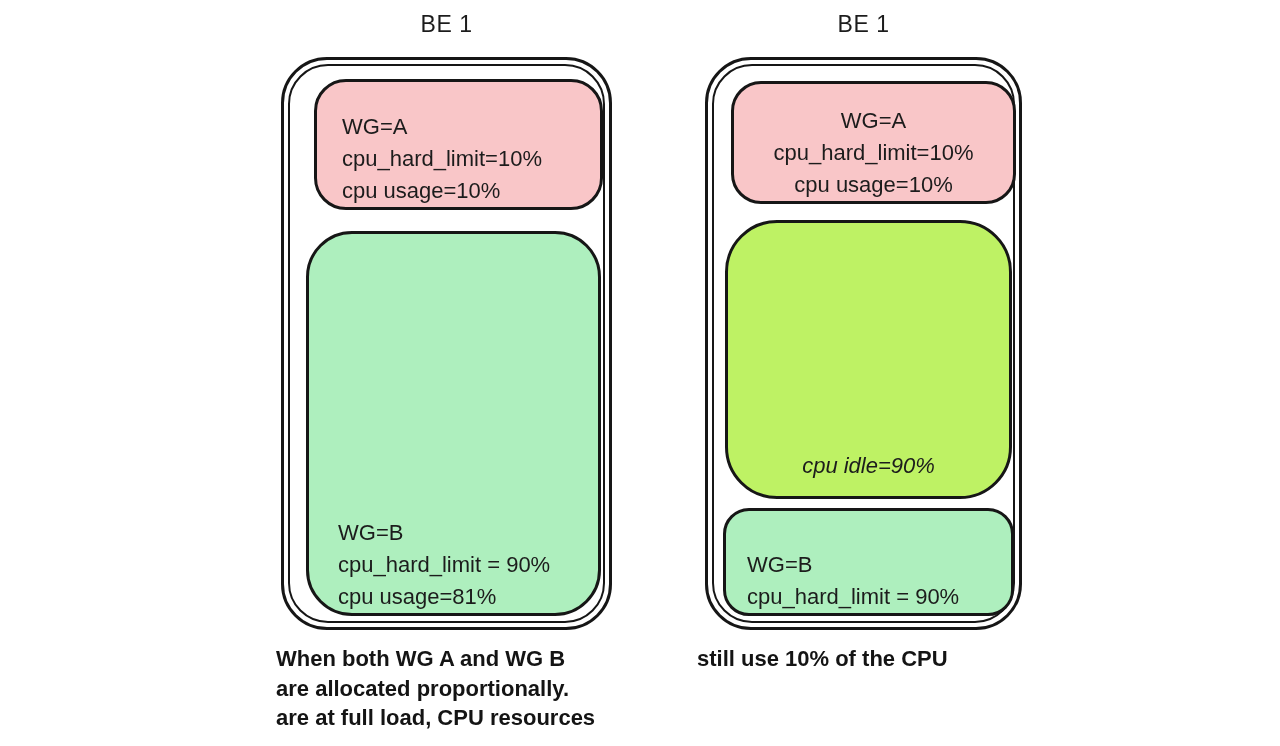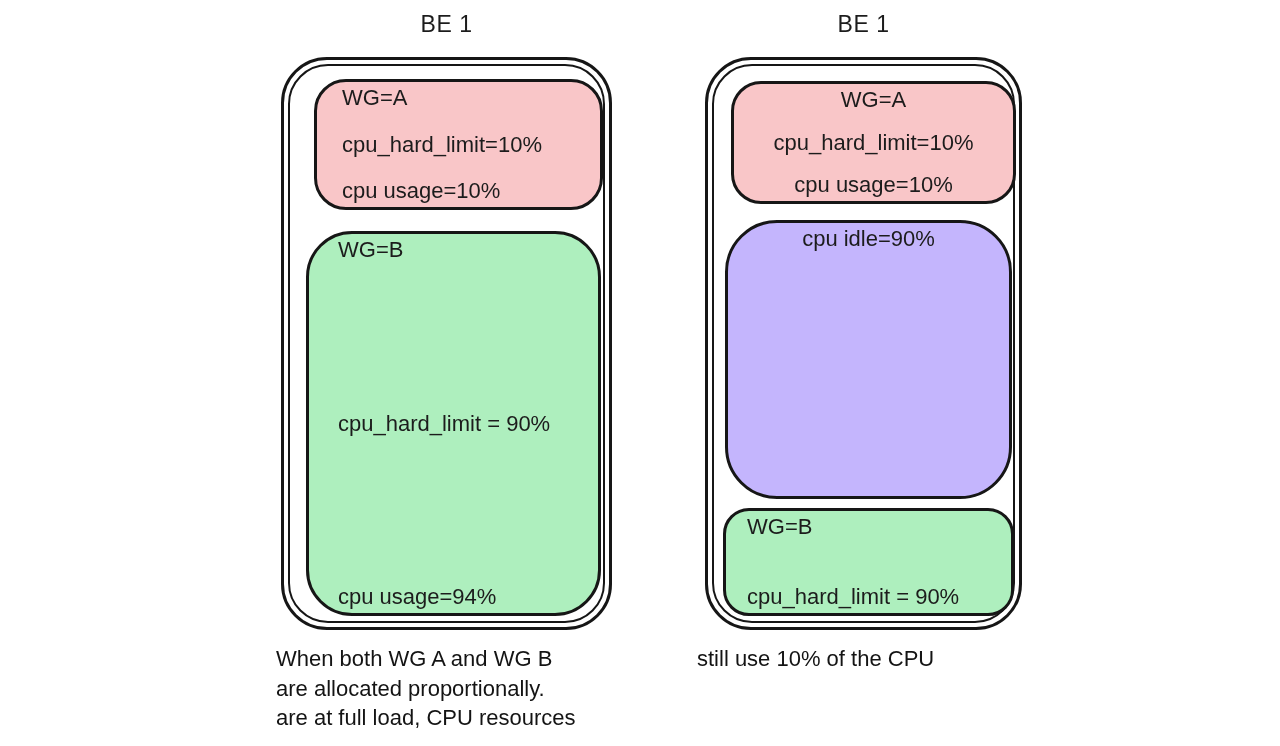--- a/index.html
+++ b/index.html
@@ -40,29 +40,29 @@
     inset: 4px;
     border: 2.5px solid #161616;
     border-radius: 40px;
     pointer-events: none;
   }
   .box {
     position: absolute;
     border: 3.5px solid #161616;
     display: flex;
     flex-direction: column;
-    justify-content: space-between;
+    justify-content: flex-end;
     font-size: 22px;
     line-height: 32px;
     z-index: 2;
   }
   .box .line { white-space: nowrap; }
   .box-pink  { background: #f9c6c8; }
   .box-green { background: #aeefbe; }
-  .box-white { background: #c4b5fd; }
+  .box-white { background: #bef264; font-style: italic; }
 
   
   #title-left { left: 281px; width: 331px; }
   #node-left  { left: 281px; width: 331px; }
   #lp-pink  { left: 30px; top: 19px;  width: 289px; height: 131px; border-radius: 32px; padding-left: 25px; }
   #lp-green { left: 22px; top: 171px; width: 295px; height: 385px; border-radius: 46px; padding-left: 29px; }
   #lp-caption { left: 276px; top: 644px; }
 
   
   #title-right { left: 705px; width: 317px; }
@@ -71,41 +71,41 @@
   #rp-white { left: 17px; top: 160px; width: 287px; height: 279px; border-radius: 52px; text-align: center; align-items: center; padding-bottom: 14px; }
   #rp-green { left: 15px; top: 448px; width: 291px; height: 108px; border-radius: 26px; padding-left: 21px; }
   #rp-caption { left: 697px; top: 644px; }
 
   .caption {
     position: absolute;
     font-size: 22px;
     line-height: 29.5px;
     color: #141414;
   }
-  .caption .cap-line { white-space: nowrap; }
+  .caption .cap-line { white-space: nowrap; font-weight: bold; }
 </style>
 </head>
 <body>
 
 <div class="canvas">
 
   <div class="panel-title" id="title-left">BE 1</div>
 
   <div class="node" id="node-left">
 
     <div class="box box-pink" id="lp-pink">
       <div class="line">WG=A</div>
       <div class="line">cpu_hard_limit=10%</div>
       <div class="line">cpu usage=10%</div>
     </div>
 
     <div class="box box-green" id="lp-green">
       <div class="line">WG=B</div>
       <div class="line">cpu_hard_limit = 90%</div>
-      <div class="line">cpu usage=94%</div>
+      <div class="line">cpu usage=81%</div>
     </div>
   </div>
 
   <div class="caption" id="lp-caption">
     <div class="cap-line">When both WG A and WG B</div>
     <div class="cap-line">are allocated proportionally.</div>
     <div class="cap-line">are at full load, CPU resources</div>
   </div>
 
   <div class="panel-title" id="title-right">BE 1</div>

